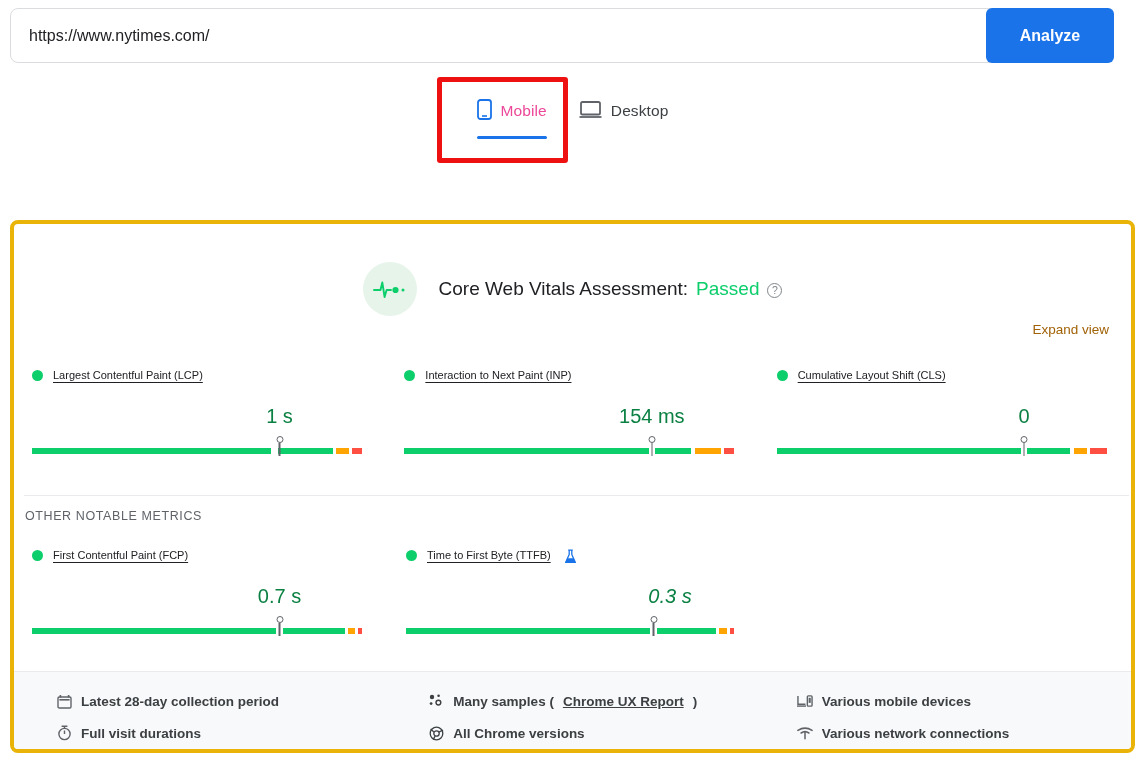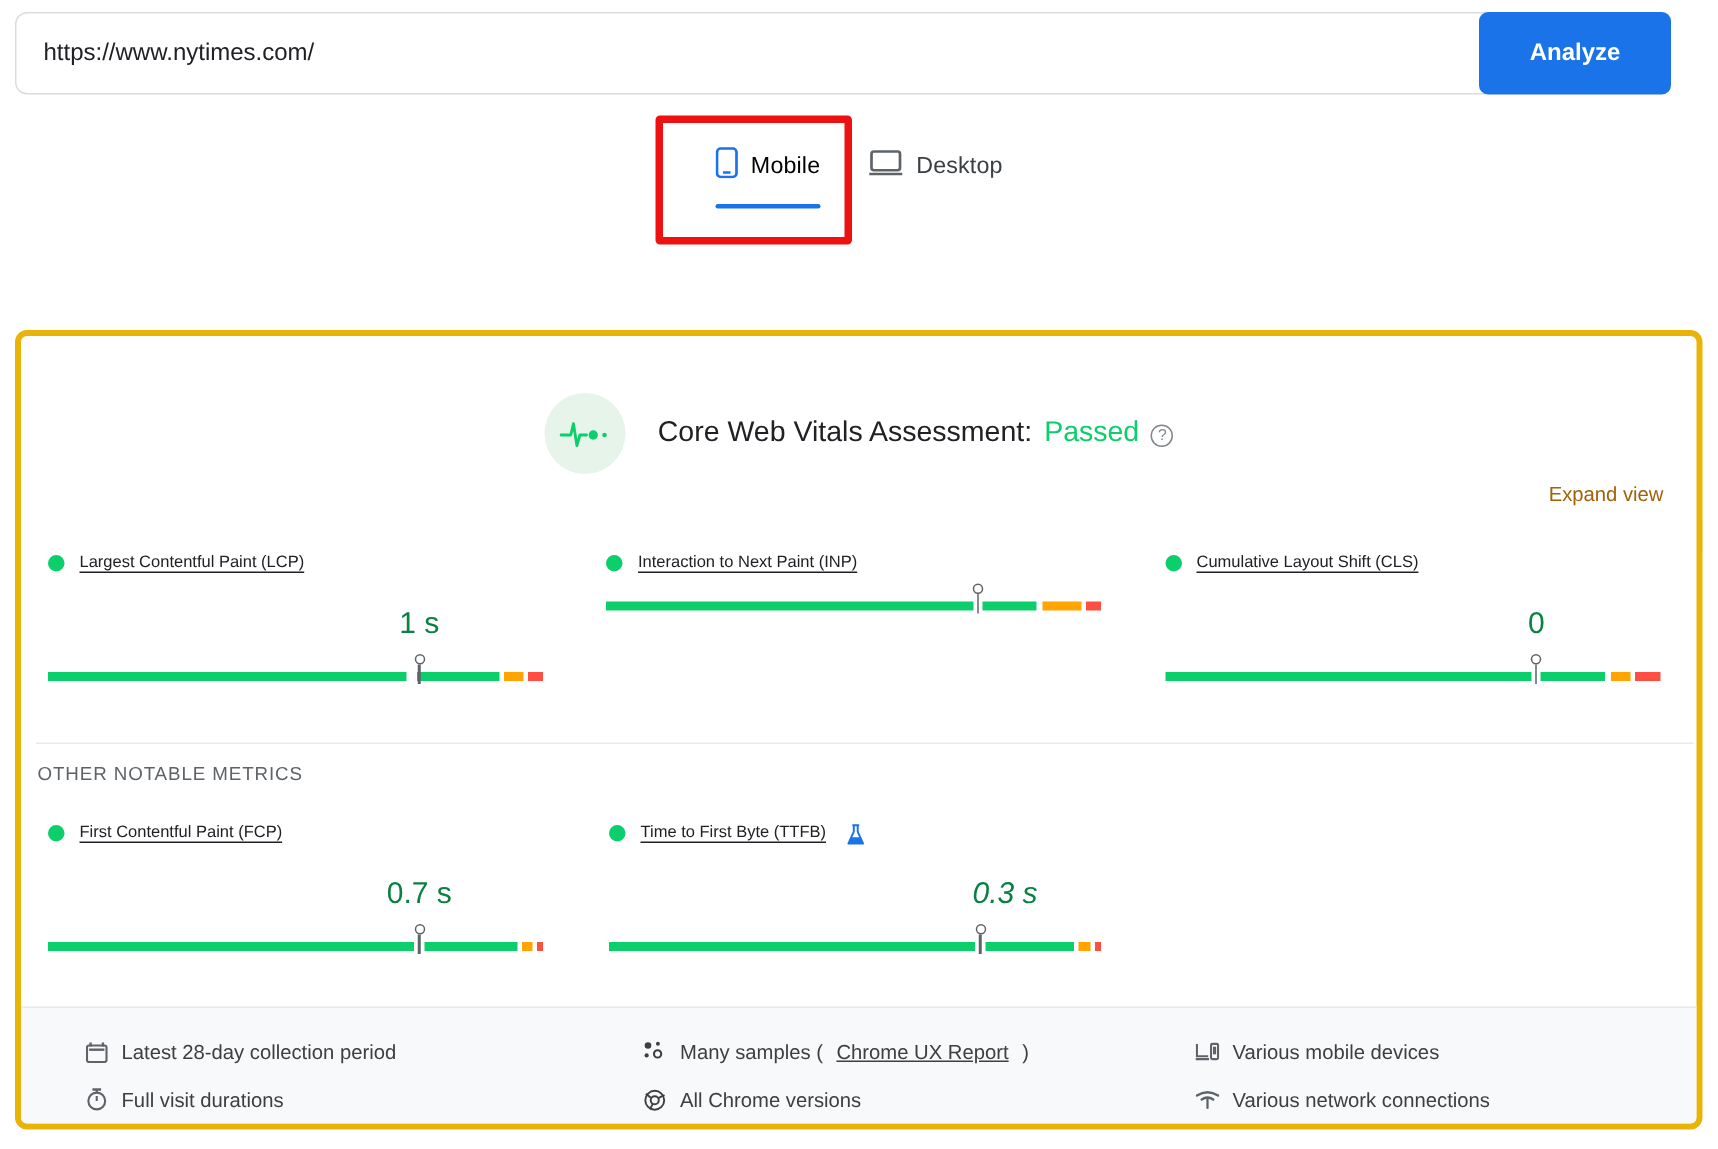--- a/index.html
+++ b/index.html
@@ -44,21 +44,21 @@
     display: flex; justify-content: center; align-items: flex-start;
     gap: 0px;
   }
   .tab {
     display: flex; align-items: center; gap: 9px;
     height: 50px; padding: 0 16px;
     cursor: pointer; position: relative;
     font-size: 15.5px;
   }
   .tab .tab-label { letter-spacing: .1px; }
-  .tab.active .tab-label { color: #000000; }
+  .tab.active .tab-label { color: #ec4899; }
   .tab.inactive .tab-label { color: #3c4043; }
   .tab-underline {
     position: absolute; left: 16px; right: 16px; bottom: -3px;
     height: 3px; background: #1a73e8; border-radius: 2px;
   }
   .highlight-box {
     position: absolute; left: 437px; top: 77px;
     width: 131px; height: 86px;
     border: 5px solid #ee1111; border-radius: 3px;
     pointer-events: none;
@@ -179,21 +179,21 @@
     position: absolute; left: 11px; top: 285px;
     font-size: 12.5px; color: #5f6368; letter-spacing: .6px;
   }
 
   
   .footer {
     position: absolute; left: 0; bottom: 0; width: 100%; height: 78px;
     background: #f8f9fa; border-top: 1px solid #e8eaed;
     display: flex; padding: 13px 0 0 0;
   }
-  .fcol { width: 374px; padding-left: 42px; }
+  .fcol { width: 374px; padding-left: 42px; font-weight: bold; }
   .fcol:nth-child(3) { padding-left: 38px; }
   .frow {
     display: flex; align-items: center; gap: 9px; height: 32px;
     font-size: 13.5px; color: #3c4043;
   }
   .frow .ic { width: 16px; height: 16px; display: inline-flex; align-items: center; justify-content: center; flex: none; }
   .crux-link { text-decoration: underline; cursor: pointer; color: #3c4043; }
 </style>
 </head>
 <body>
@@ -289,20 +289,23 @@
               <div class="ring"></div>
               <div class="stem"></div>
             </div>
           </div>
         </div>
         <div class="metric">
           <div class="metric-head">
             <span class="dot-good"></span>
             <span class="metric-name">Interaction to Next Paint (INP)</span>
           </div>
+          <div class="metric-value">
+            <span style="left: 247.5px;">154 ms</span>
+          </div>
           <div class="bar-wrap">
             <div class="bar">
               <div class="seg g" style="width: 74%;"></div>
               <div class="seg gap" style="width: 2%;"></div>
               <div class="seg g" style="width: 11%;"></div>
               <div class="seg gap" style="width: 1%;"></div>
               <div class="seg o" style="width: 8%;"></div>
               <div class="seg gap" style="width: 1%;"></div>
               <div class="seg r" style="width: 3%;"></div>
             </div>

